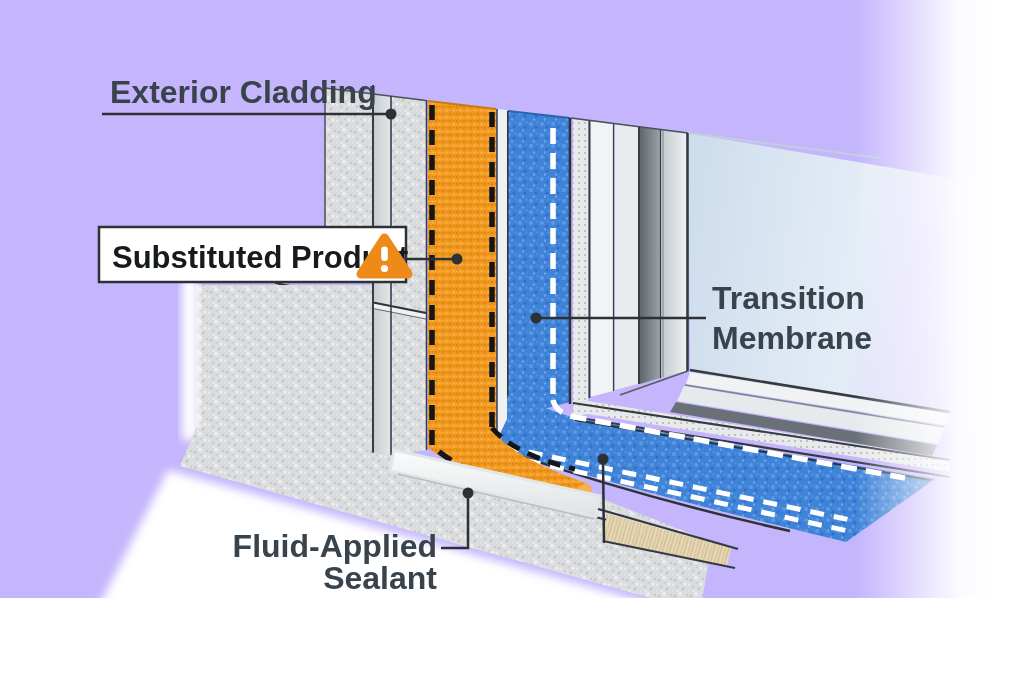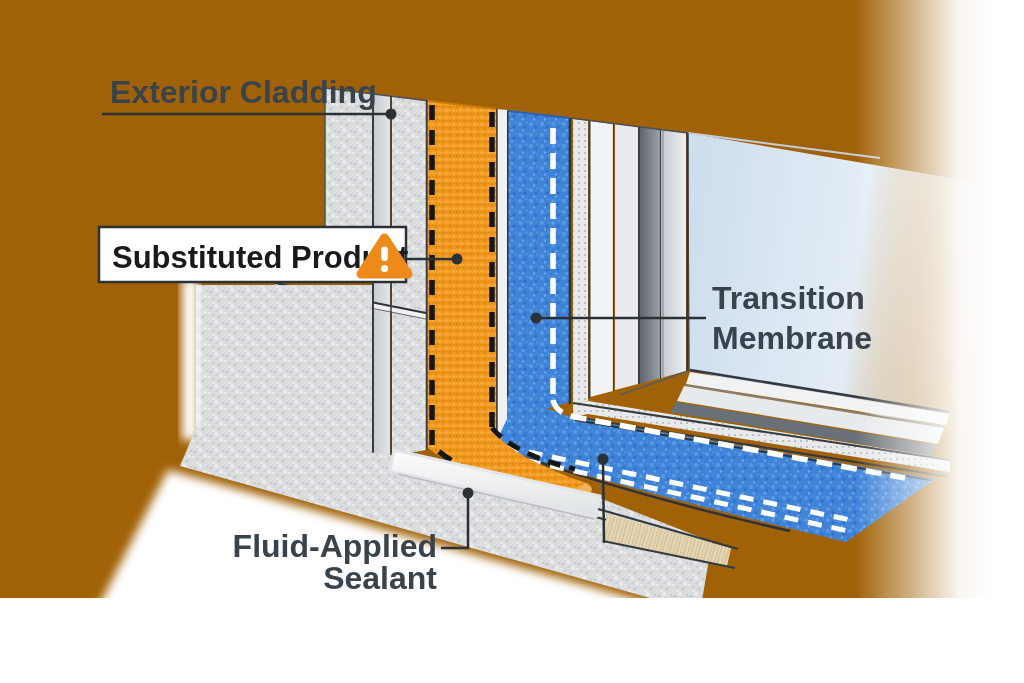--- a/index.html
+++ b/index.html
@@ -1,16 +1,16 @@
 <!DOCTYPE html>
 <html><head>
 <meta charset="utf-8">
 <style>
   html,body{margin:0;padding:0;background:#ffffff;}
-  .stage{width:1024px;height:598px;position:relative;background:#a16207;overflow:hidden;
+  .stage{width:1024px;height:598px;position:relative;background:#c4b5fd;overflow:hidden;
          font-family:"Liberation Sans", sans-serif;}
   svg{display:block;}
   text{font-family:"Liberation Sans", sans-serif;}
   .lbl{fill:#39434c;font-size:32px;font-weight:600;}
   .lbl-strong{fill:#181b1e;font-size:31px;font-weight:700;}
 </style>
 </head>
 <body>
 
 <div class="stage">

